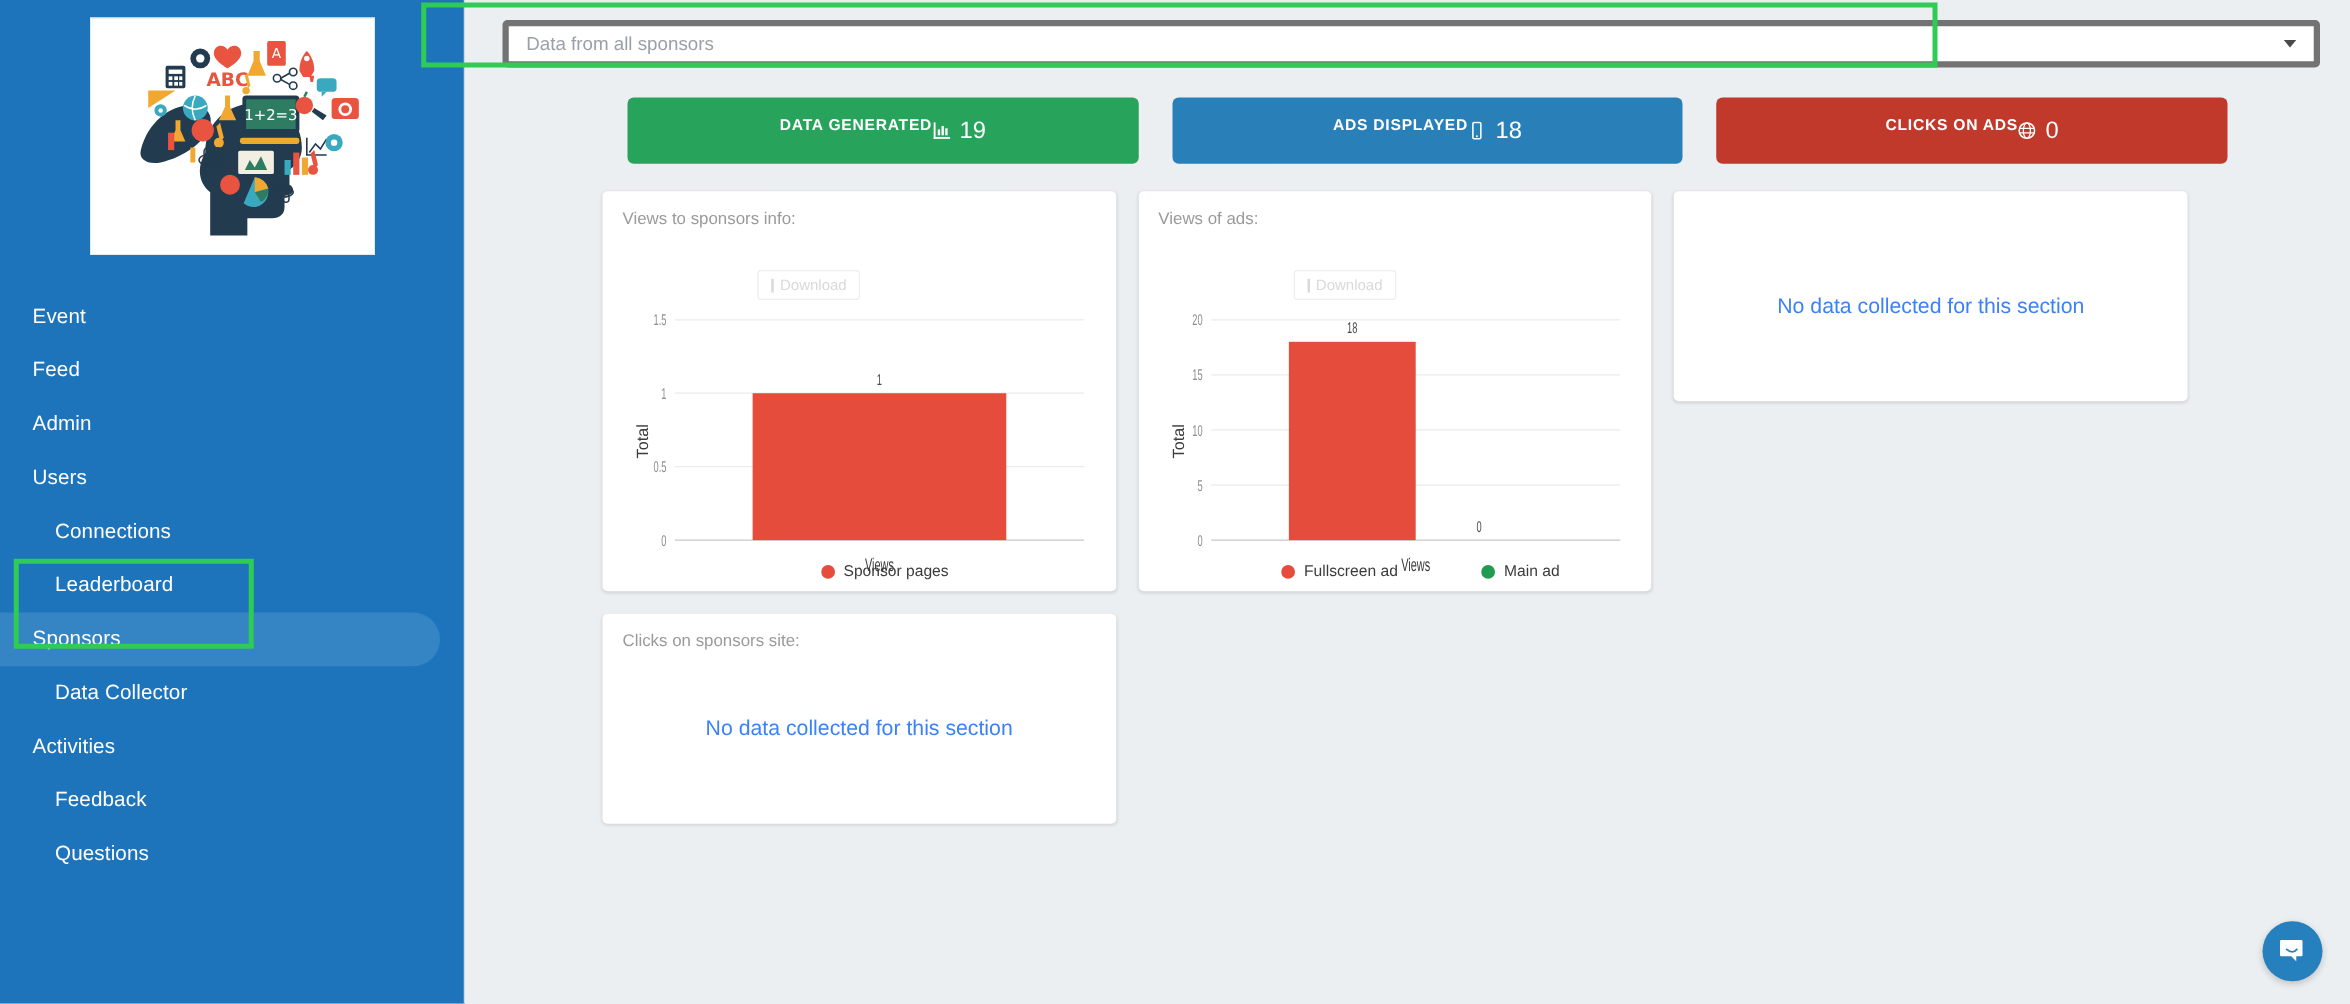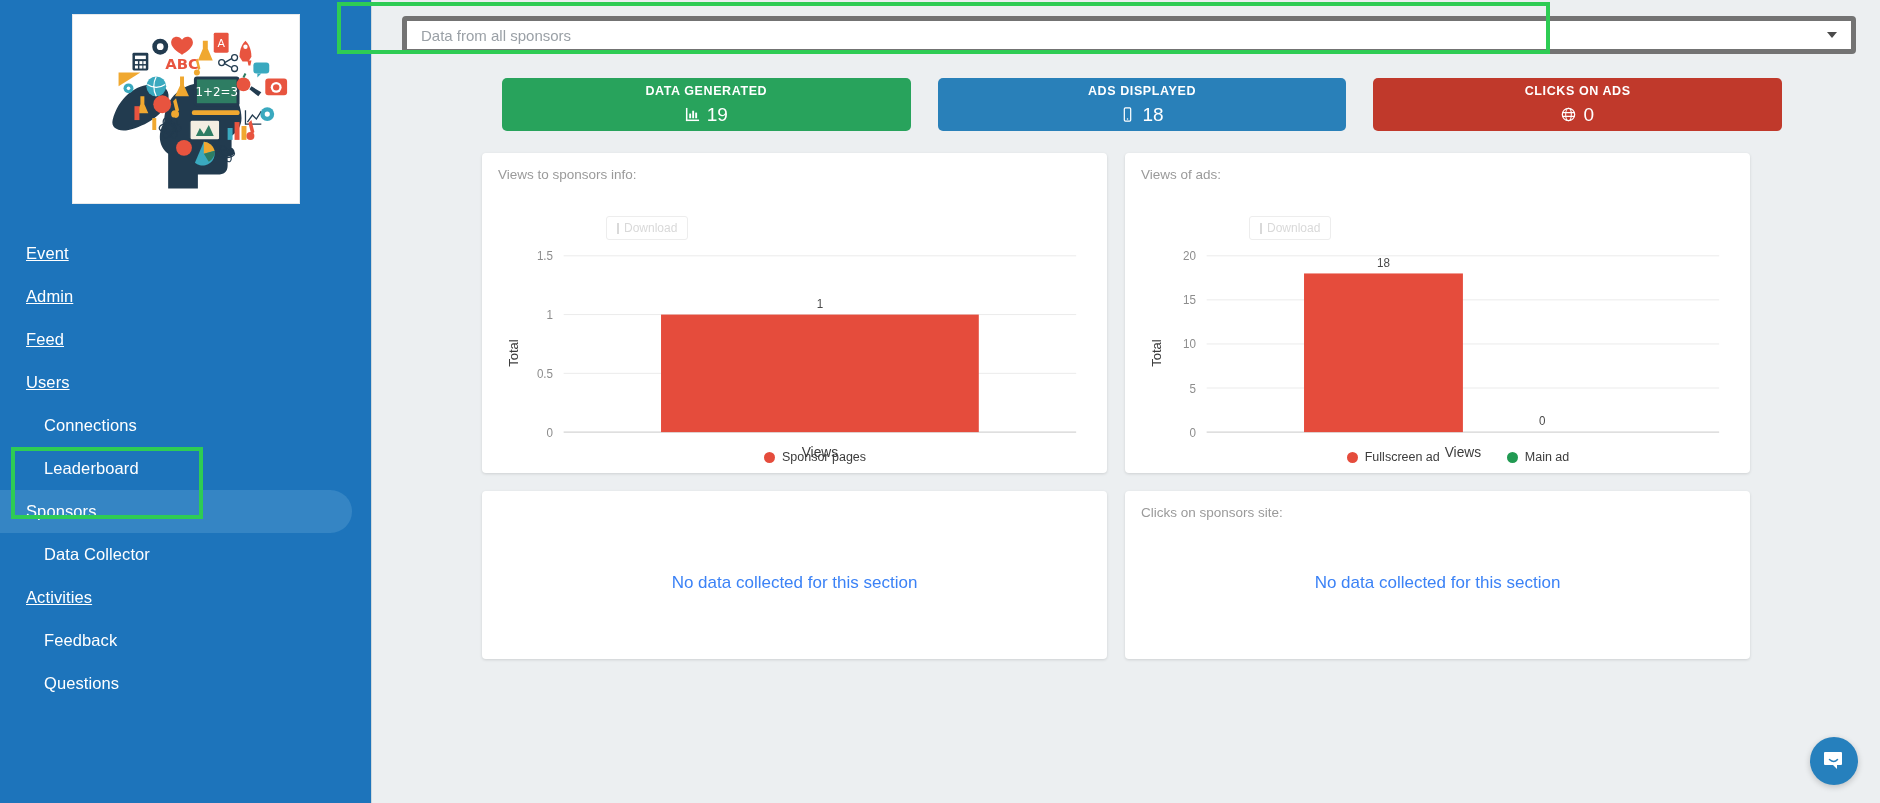--- a/index.html
+++ b/index.html
@@ -35,21 +35,21 @@
     position: relative;
     height: 43px;
     display: flex;
     align-items: center;
     color: #ffffff;
     font-size: 16.5px;
     letter-spacing: .1px;
     cursor: pointer;
     white-space: nowrap;
   }
-  .nav-item.lvl0 { padding-left: 26px; text-decoration: underline; }
+  .nav-item.lvl0 { padding-left: 26px; }
   .nav-item.lvl1 { padding-left: 44px; }
   .nav-item.active {
     background: #3585c4;
     border-top-right-radius: 22px;
     border-bottom-right-radius: 22px;
     width: 352px;
   }
 
   
   .main {
@@ -90,41 +90,41 @@
     gap: 27px;
     margin: 24px 0 0 0;
     padding: 0 76px 0 102px;
   }
   .stat {
     flex: 1 1 0;
     height: 53px;
     border-radius: 5px;
     color: #ffffff;
     display: flex;
-    flex-direction: column;
+    flex-direction: row;
     align-items: center;
     justify-content: center;
     cursor: pointer;
   }
   .stat-title {
     font-size: 12.5px;
     font-weight: bold;
     letter-spacing: .6px;
     line-height: 1;
     margin-bottom: 8px;
   }
   .stat-row { display: flex; align-items: center; gap: 7px; line-height: 1; }
   .stat-value { font-size: 19px; }
   .stat-icon { display: inline-flex; align-items: center; }
 
   
   .panels {
     margin-top: 22px;
     display: grid;
-    grid-template-columns: 1fr 1fr;
+    grid-template-columns: 1fr 1fr 1fr;
     gap: 18px;
     padding: 0 0 0 82px;
     padding-right: 108px;
   }
   .panel {
     background: #ffffff;
     border-radius: 4px;
     box-shadow: 0 1px 3px rgba(0,0,0,.13);
     padding: 14px 16px 12px 16px;
     position: relative;
@@ -304,24 +304,24 @@
             <ellipse cx="154" cy="140" rx="9" ry="4" transform="rotate(60 154 140)"></ellipse>
           </g>
       </svg>
     </div>
 
     <nav class="nav" id="nav-container">
         <div class="nav-item lvl0">
           <span>Event</span>
         </div>
         <div class="nav-item lvl0">
+          <span>Feed</span>
+        </div>
+        <div class="nav-item lvl0">
           <span>Admin</span>
-        </div>
-        <div class="nav-item lvl0">
-          <span>Feed</span>
         </div>
         <div class="nav-item lvl0">
           <span>Users</span>
         </div>
         <div class="nav-item lvl1">
           <span>Connections</span>
         </div>
         <div class="nav-item lvl1">
           <span>Leaderboard</span>
         </div>

